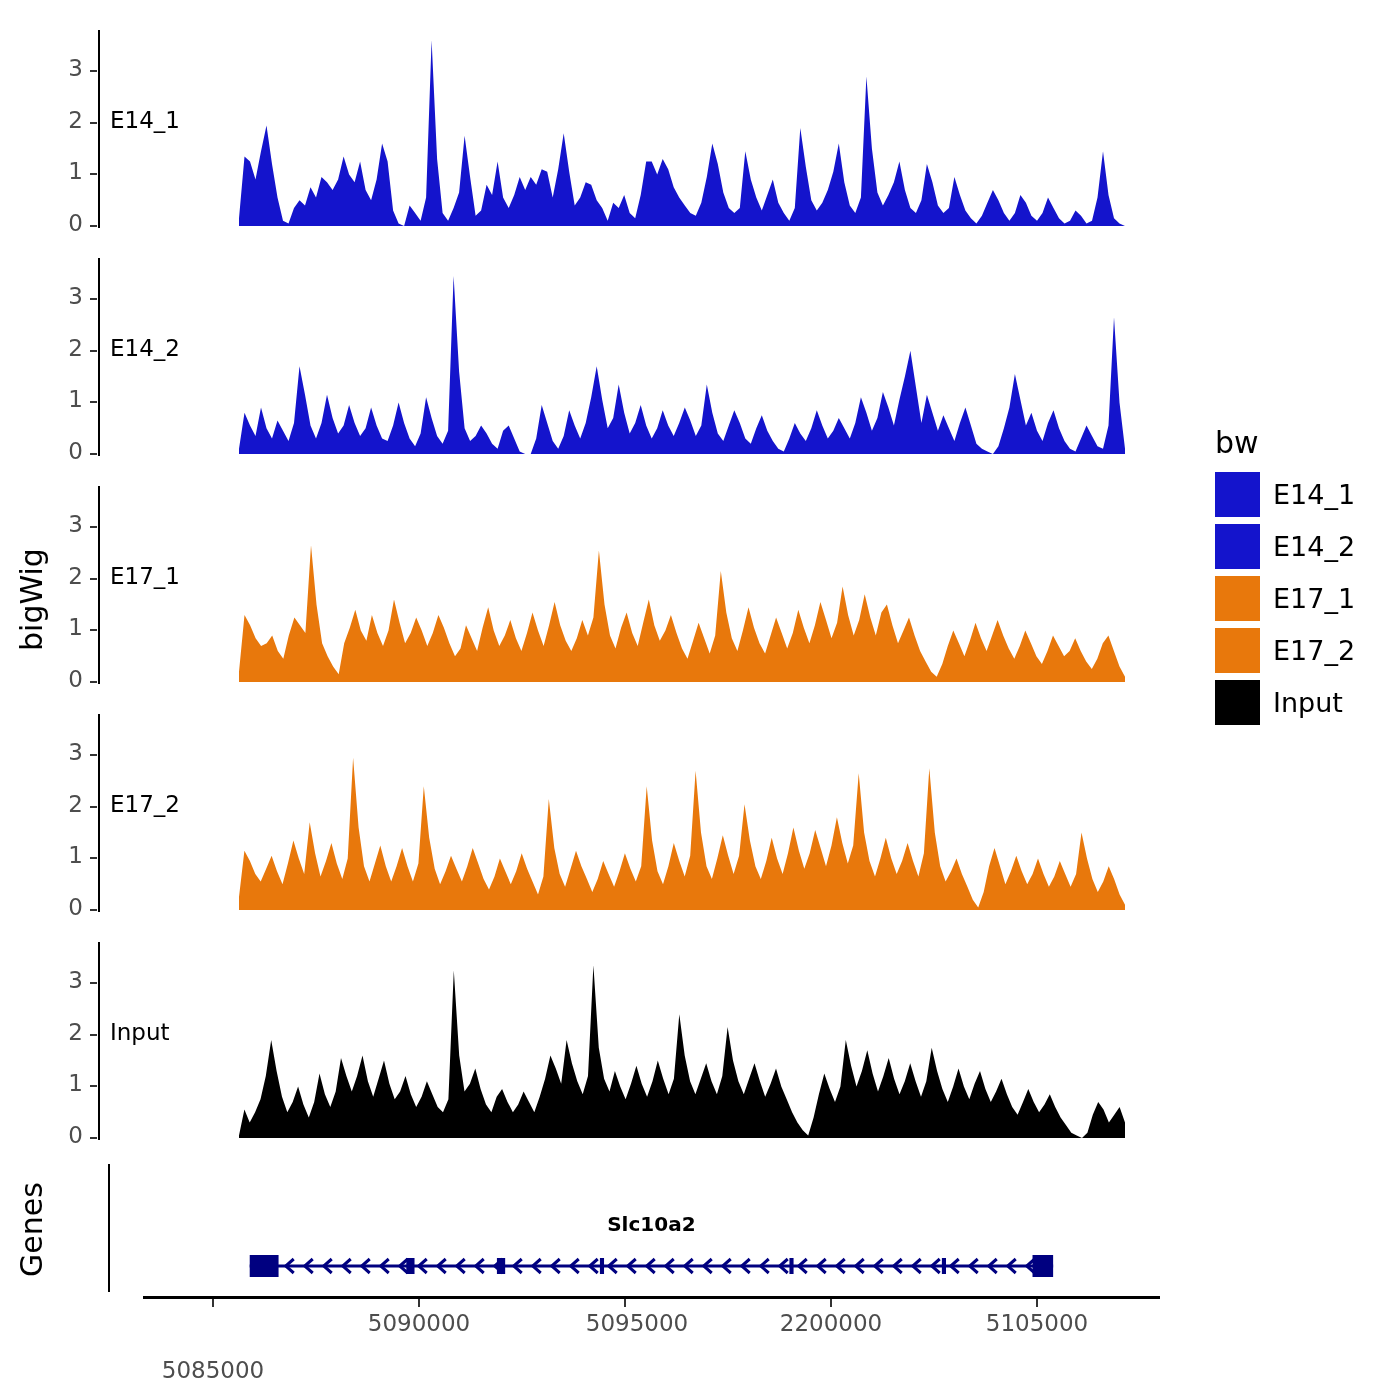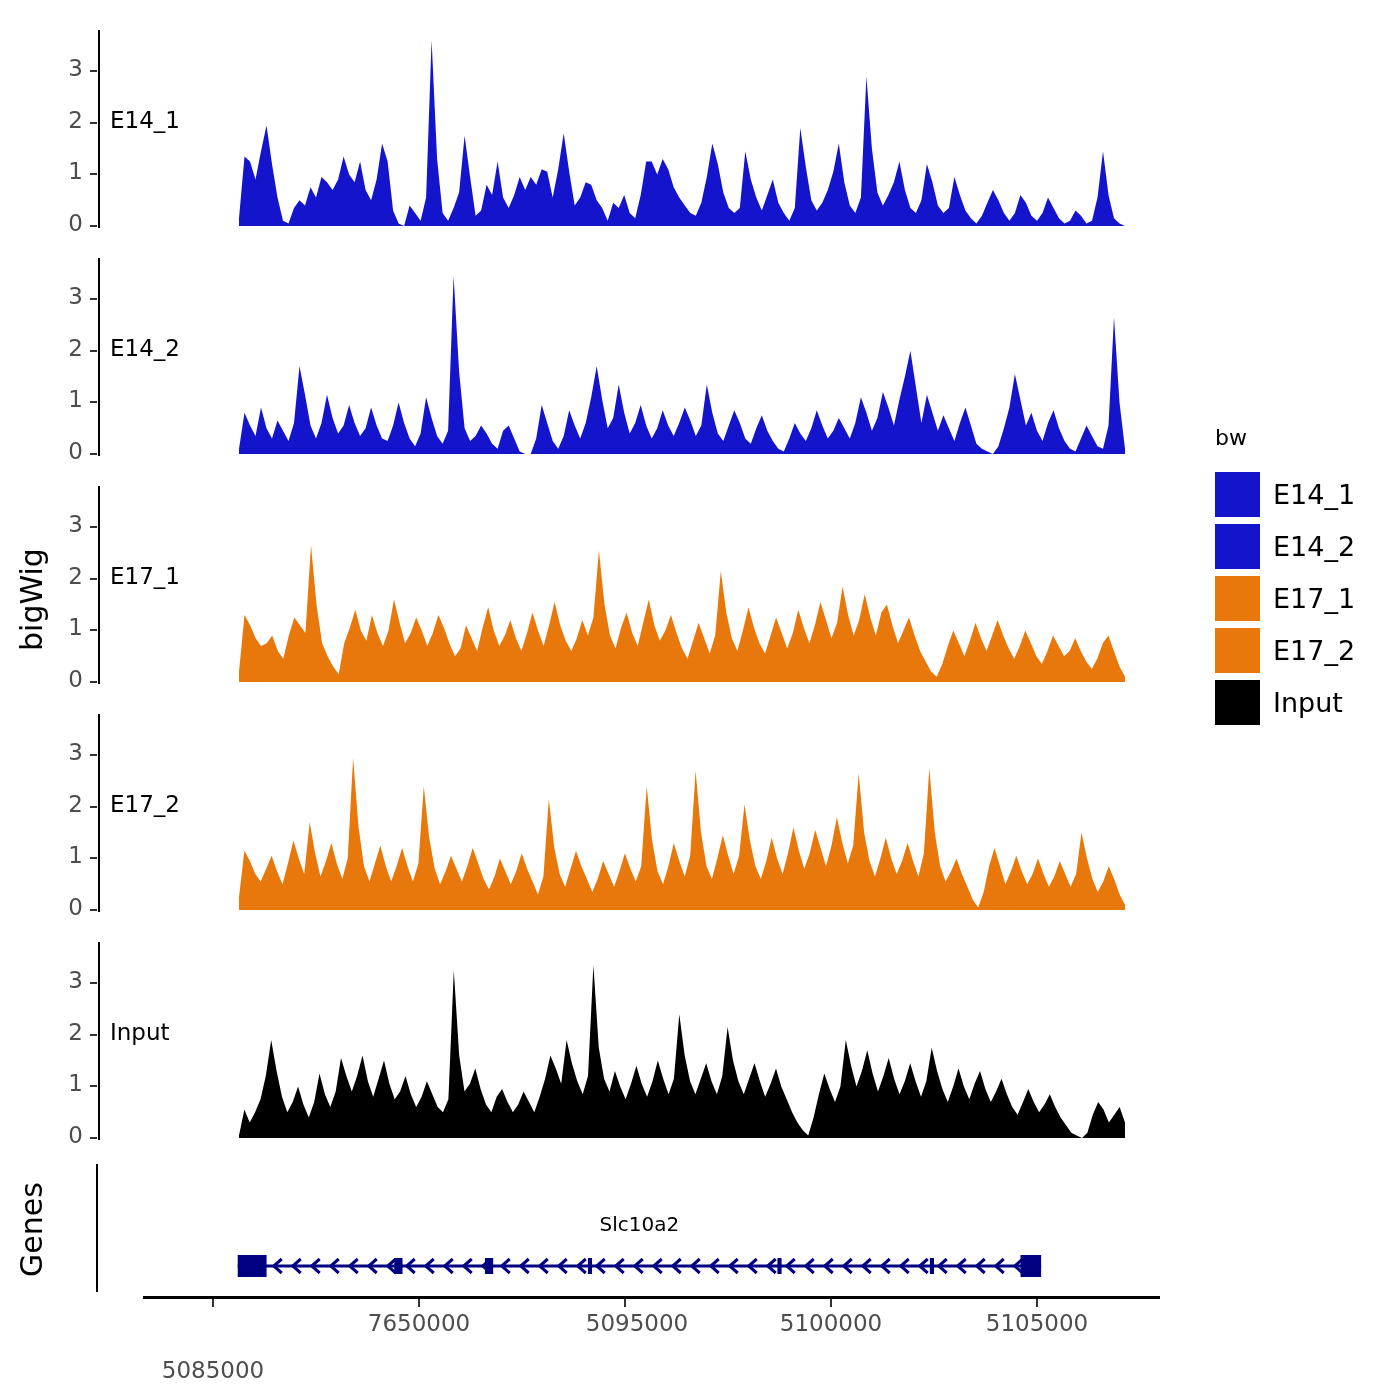--- a/index.html
+++ b/index.html
@@ -80,21 +80,21 @@
     position: absolute;
     background: #333;
     width: 2px;
     height: 8px;
   }
   .legend {
     position: absolute;
   }
   .legend-title {
     position: absolute;
-    font-size: 22px;
+    font-size: 30px;
     color: #000;
     white-space: nowrap;
   }
   .legend-key {
     position: absolute;
     width: 45px;
     height: 45px;
   }
   .legend-label {
     position: absolute;
@@ -191,21 +191,21 @@
         <div class="tick-label" style="left: 38px; top: 76.8421px; width: 45px;">2</div>
         <div class="tick-mark" style="left: 90px; top: 40.2632px;"></div>
         <div class="tick-label" style="left: 38px; top: 25.2632px; width: 45px;">3</div>
         <div class="strip-label" style="left: 110px; top: 76.8421px;">Input</div>
         <svg width="1200" height="198" style="position: absolute; left: 0px; top: 0px;">
           <polygon points="239,196 239.0,193.4 244.4,167.6 249.7,180.5 255.1,170.2 260.5,157.3 265.8,134.1 271.2,98.0 276.6,128.9 282.0,154.7 287.3,170.2 292.7,159.9 298.1,144.4 303.4,162.5 308.8,175.4 314.2,159.9 319.5,131.5 324.9,152.2 330.3,165.1 335.7,149.6 341.0,116.1 346.4,134.1 351.8,149.6 357.1,134.1 362.5,113.5 367.9,139.3 373.2,154.7 378.6,136.7 384.0,118.6 389.4,141.8 394.7,157.3 400.1,149.6 405.5,134.1 410.8,152.2 416.2,165.1 421.6,154.7 426.9,139.3 432.3,152.2 437.7,165.1 443.0,170.2 448.4,157.3 453.8,28.4 459.2,113.5 464.5,149.6 469.9,141.8 475.3,126.4 480.6,147.0 486.0,162.5 491.4,170.2 496.7,154.7 502.1,147.0 507.5,159.9 512.9,170.2 518.2,162.5 523.6,149.6 529.0,159.9 534.3,170.2 539.7,154.7 545.1,136.7 550.4,113.5 555.8,126.4 561.2,141.8 566.6,98.0 571.9,121.2 577.3,139.3 582.7,152.2 588.0,134.1 593.4,23.2 598.8,105.7 604.1,136.7 609.5,149.6 614.9,128.9 620.2,144.4 625.6,157.3 631.0,141.8 636.4,123.8 641.7,141.8 647.1,154.7 652.5,139.3 657.8,118.6 663.2,136.7 668.6,152.2 673.9,136.7 679.3,72.2 684.7,113.5 690.1,139.3 695.4,152.2 700.8,136.7 706.2,121.2 711.5,139.3 716.9,152.2 722.3,134.1 727.6,85.1 733.0,118.6 738.4,139.3 743.8,152.2 749.1,136.7 754.5,121.2 759.9,139.3 765.2,154.7 770.6,141.8 776.0,126.4 781.3,144.4 786.7,157.3 792.1,170.2 797.4,180.5 802.8,188.3 808.2,193.4 813.6,175.4 818.9,152.2 824.3,131.5 829.7,147.0 835.0,159.9 840.4,144.4 845.8,98.0 851.1,123.8 856.5,144.4 861.9,128.9 867.3,108.3 872.6,131.5 878.0,149.6 883.4,134.1 888.7,116.1 894.1,136.7 899.5,152.2 904.8,139.3 910.2,121.2 915.6,139.3 921.0,154.7 926.3,139.3 931.7,105.7 937.1,128.9 942.4,147.0 947.8,159.9 953.2,144.4 958.5,126.4 963.9,144.4 969.3,157.3 974.6,141.8 980.0,128.9 985.4,147.0 990.8,159.9 996.1,149.6 1001.5,136.7 1006.9,152.2 1012.2,165.1 1017.6,172.8 1023.0,159.9 1028.3,147.0 1033.7,159.9 1039.1,170.2 1044.5,162.5 1049.8,152.2 1055.2,165.1 1060.6,175.4 1065.9,183.1 1071.3,190.8 1076.7,193.4 1082.0,196.0 1087.4,190.8 1092.8,172.8 1098.2,159.9 1103.5,167.6 1108.9,180.5 1114.3,172.8 1119.6,165.1 1125.0,180.5 1125,196" fill="#000000"></polygon>
         </svg>
       </div>
     </div>
 
-  <div class="panel" style="left:0px; top:1160px; width:1160px; height:140px;">
+  <div class="panel" style="left:12px; top:1160px; width:1160px; height:140px;font-weight:bold;">
     <div class="panel-axis-line" style="left:96px; top:4px; height:128px;"></div>
     <div id="gene-svg-holder" style="position:absolute; left:0; top:0; width:1160px; height:140px;">
         <svg width="1200" height="140">
           <line x1="237.72" x2="1041.12" y1="106" y2="106" stroke="#000080" stroke-width="3"></line>
           <path d="M 262.72 99 L 254.72 106 L 262.72 113" fill="none" stroke="#000080" stroke-width="3"></path>
           <path d="M 281.72 99 L 273.72 106 L 281.72 113" fill="none" stroke="#000080" stroke-width="3"></path>
           <path d="M 300.72 99 L 292.72 106 L 300.72 113" fill="none" stroke="#000080" stroke-width="3"></path>
           <path d="M 319.72 99 L 311.72 106 L 319.72 113" fill="none" stroke="#000080" stroke-width="3"></path>
           <path d="M 338.72 99 L 330.72 106 L 338.72 113" fill="none" stroke="#000080" stroke-width="3"></path>
           <path d="M 357.72 99 L 349.72 106 L 357.72 113" fill="none" stroke="#000080" stroke-width="3"></path>
@@ -254,25 +254,25 @@
         </svg>
         <div class="gene-label" style="left: 539.42px; top: 52px; width: 200px;">Slc10a2</div>
       </div>
   </div>
 
   <div id="xaxis" style="position:absolute; left:0; top:1296px; width:1400px; height:50px;">
       <div class="xaxis-line" style="left: 143px; top: 0px; width: 1017px;"></div>
       <div class="xtick-mark" style="left: 212px; top: 3px;"></div>
       <div class="xtick-label" style="left: 123px; top: 14px; width: 180px; margin-top: 47px;">5085000</div>
       <div class="xtick-mark" style="left: 418px; top: 3px;"></div>
-      <div class="xtick-label" style="left: 329px; top: 14px; width: 180px;">7650000</div>
+      <div class="xtick-label" style="left: 329px; top: 14px; width: 180px;">5090000</div>
       <div class="xtick-mark" style="left: 624px; top: 3px;"></div>
       <div class="xtick-label" style="left: 547px; top: 14px; width: 180px;">5095000</div>
       <div class="xtick-mark" style="left: 830px; top: 3px;"></div>
-      <div class="xtick-label" style="left: 741px; top: 14px; width: 180px;">5100000</div>
+      <div class="xtick-label" style="left: 741px; top: 14px; width: 180px;">2200000</div>
       <div class="xtick-mark" style="left: 1036px; top: 3px;"></div>
       <div class="xtick-label" style="left: 947px; top: 14px; width: 180px;">5105000</div>
     </div>
 
 
   <div class="legend" style="left:1205px; top:425px; width:190px; height:280px;">
     <div class="legend-title" style="left:10px; top:0px;">bw</div>
     <div id="legend-items">
         <div class="legend-key" style="left: 10px; top: 47px; background: rgb(20, 20, 204);"></div>
         <div class="legend-label" style="left: 68px; top: 54px;">E14_1</div>

